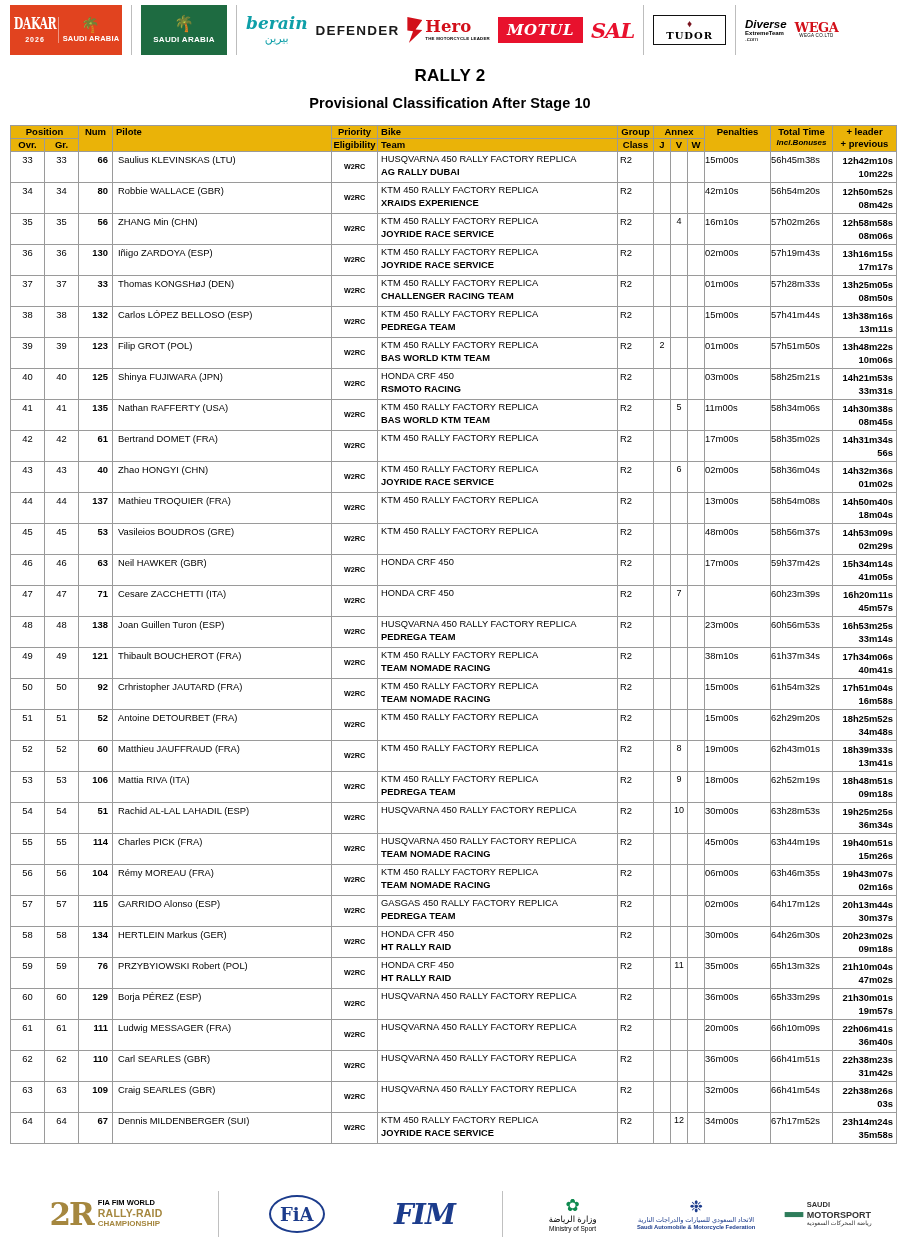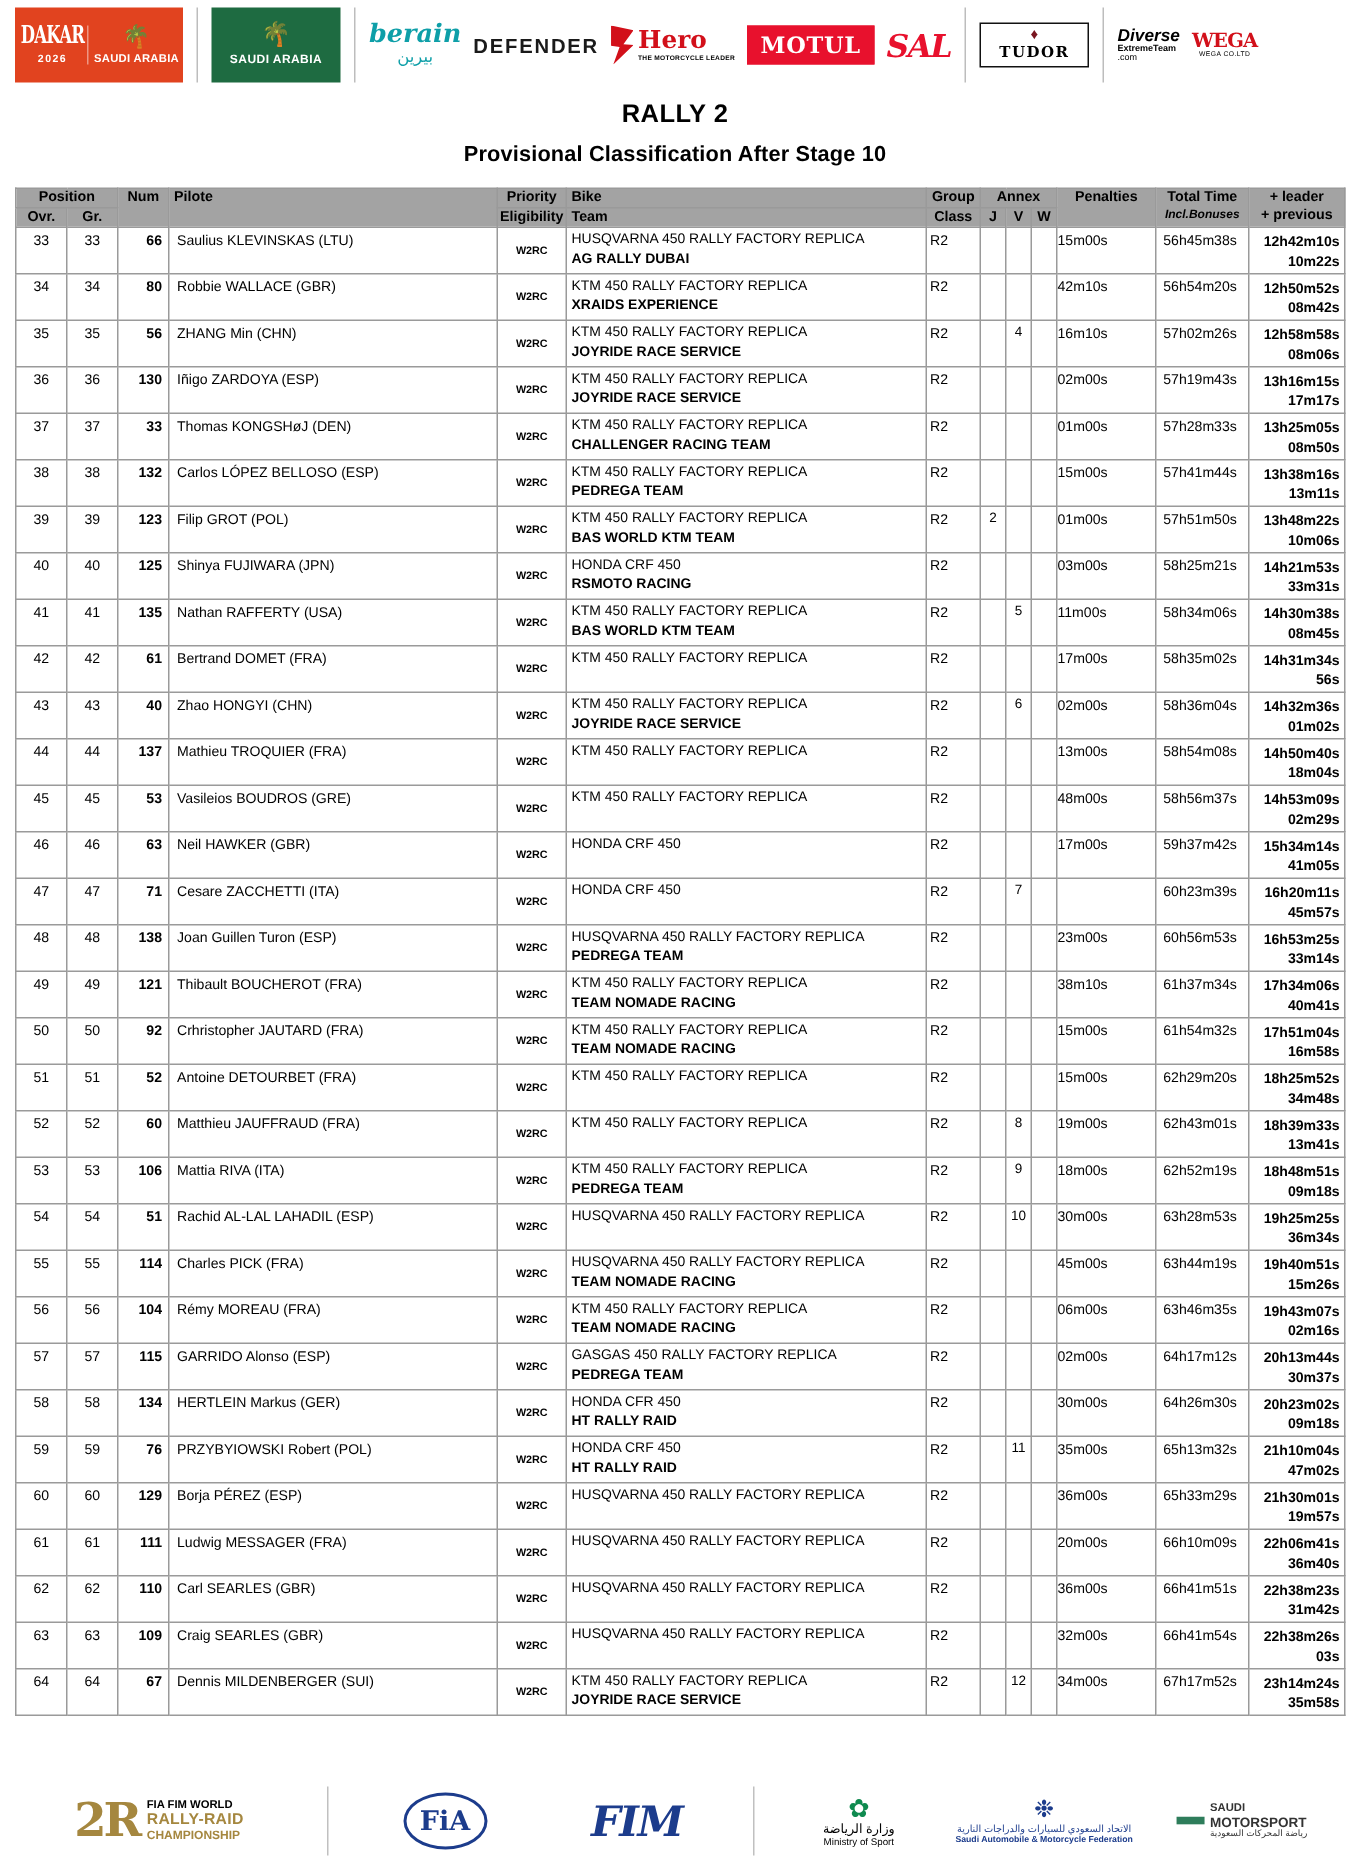--- a/index.html
+++ b/index.html
@@ -69,21 +69,21 @@
   .logo-defender { font-size: 13.5px; font-weight: bold; letter-spacing: 1.2px; color: #1a1a1a; }
 
   .logo-hero { display: flex; align-items: center; }
   .logo-hero .h-mark { width: 15px; height: 26px; background: #D2101A; margin-right: 3px;
      clip-path: polygon(0 0,100% 12%,55% 48%,100% 50%,10% 100%,38% 55%,0 52%); }
   .logo-hero .h-txt { line-height: 1; }
   .logo-hero .h-big { font-size: 16.5px; font-weight: bold; color: #D2101A; font-family:"DejaVu Serif",serif;}
   .logo-hero .h-sm { font-size: 4.4px; font-weight: bold; letter-spacing: .2px; display:block; margin-top:2px;}
 
   .logo-motul {
-    background: #E8112D; color: #fff; font-weight: bold; 
+    background: #E8112D; color: #fff; font-weight: bold; font-style: italic;
     font-size: 15px; padding: 2px 7px; letter-spacing: .5px; border: 2px solid #E8112D;
     font-family: "DejaVu Serif", serif;
   }
   .logo-sal { font-size: 21px; font-weight: bold; font-style: italic; color: #E8112D; letter-spacing: -1px; font-family:"DejaVu Serif",serif;}
 
   .logo-tudor {
     border: 1.5px solid #111; padding: 3px 12px; text-align: center; line-height: 1;
   }
   .logo-tudor .t-shield { font-size: 10px; color: #7a1520; }
   .logo-tudor .t-txt { font-size: 10px; font-weight: bold; letter-spacing: 1px; font-family:"DejaVu Serif",serif; margin-top:2px;}
@@ -110,38 +110,38 @@
   
   .tbl-wrap { padding: 0 10px; margin-top: 14px; }
   table.cls {
     border-collapse: collapse; width: 880px; table-layout: fixed;
     border: 1px solid #000;
   }
   table.cls th, table.cls td {
     border: 1px solid #9a9a9a; padding: 0; vertical-align: top;
   }
   thead th {
-    background: #a3a3a3; font-size: 9.5px; font-weight: bold;
+    background: #eab308; font-size: 9.5px; font-weight: bold;
     text-align: center; padding: 1px 2px; line-height: 1.25;
   }
   thead th.lft { text-align: left; padding-left: 3px; }
   thead .sub-it { font-style: italic; font-weight: bold; font-size: 8px; display:block;}
 
   tbody td { height: 31px; font-size: 9.4px; }
   .c-pos  { text-align: center; padding-top: 2px !important; }
   .c-num  { text-align: right;  padding: 2px 4px 0 0 !important; font-weight: bold; }
   .c-name { text-align: left;   padding: 2px 0 0 5px !important; }
   .c-prio { text-align: center; vertical-align: middle !important; font-size: 7.2px; font-weight: bold; }
   .c-bike { padding: 1px 0 0 3px !important; line-height: 1.42; }
   .c-bike .bk { display: block; font-size: 9.3px; }
   .c-bike .tm { display: block; font-size: 9.3px; font-weight: bold; }
   .c-grp  { text-align: left; padding: 2px 0 0 2px !important; }
   .c-ann  { text-align: center; padding-top: 2px !important; font-size: 9px; }
   .c-pen  { padding: 2px 3px 0 0 !important; }
-  .c-tot  { text-align: center; padding: 2px 3px 0 0 !important; }
+  .c-tot  { text-align: left; padding: 2px 3px 0 0 !important; }
   .c-gap  { text-align: right; padding: 2px 3px 0 0 !important; line-height: 1.42; font-weight: bold; }
   .c-gap .g1, .c-gap .g2 { display: block; }
 
   
   .footer {
     position: absolute; bottom: 0; left: 0; width: 900px; height: 68px;
     display: flex; align-items: center; padding: 0 8px;
   }
   .ft-cell { display: flex; align-items: center; justify-content: center; }
   .ft-div { width:1px; background:#c0c0c0; height: 46px; margin: 0 14px; }

